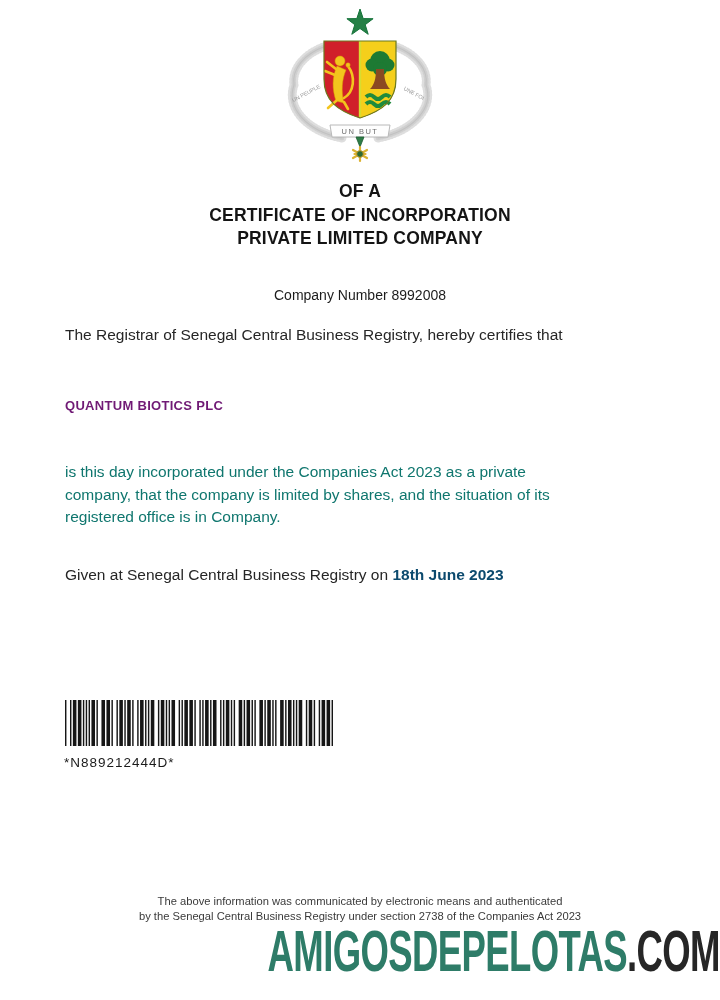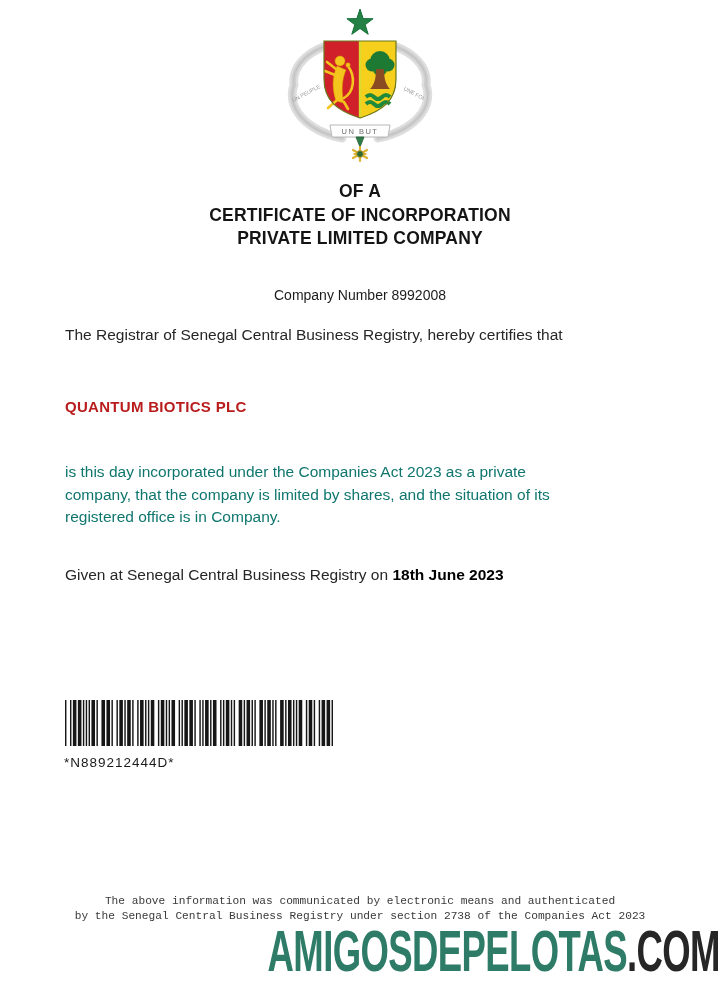--- a/index.html
+++ b/index.html
@@ -9,33 +9,33 @@
   
   .arms{position:absolute;left:280px;top:5px;width:160px;height:160px;}
 
   
   .title{position:absolute;top:180px;left:0;width:100%;text-align:center;
          font-weight:bold;font-size:17.5px;line-height:23.5px;color:#141414;letter-spacing:.2px;}
   .company-number{position:absolute;top:287px;left:0;width:100%;text-align:center;font-size:14px;color:#1c1c1c;}
   .company-number .val{font-weight:normal;}
 
   .registrar-line{position:absolute;top:326px;left:65px;font-size:15.5px;color:#262626;}
-  .company-name{position:absolute;top:398px;left:65px;font-size:15px;font-weight:bold;color:#b91c1c;letter-spacing:.3px;}
+  .company-name{position:absolute;top:398px;left:65px;font-size:13px;font-weight:bold;color:#701a75;letter-spacing:.3px;}
   .body-par{position:absolute;top:461px;left:65px;font-size:15.5px;line-height:22.5px;color:#0f766e;}
   .given-line{position:absolute;top:566px;left:65px;font-size:15.5px;color:#262626;}
-  .given-line .date{font-weight:bold;color:#000000;}
+  .given-line .date{font-weight:bold;color:#0c4a6e;}
 
   
   .barcode-svg{position:absolute;left:65px;top:700px;width:268px;height:46px;}
   .barcode-svg rect{fill:#161616;}
   .barcode-label{position:absolute;left:64px;top:755px;font-size:13.5px;letter-spacing:1px;color:#1b1b1b;}
 
   
   .footer-note{position:absolute;top:894px;left:0;width:100%;text-align:center;
-               font-size:11.2px;line-height:14.5px;color:#3a3a3a;font-family:Liberation Mono, monospace;}
+               font-size:11.2px;line-height:14.5px;color:#3a3a3a;}
 
   
   .watermark{position:absolute;top:922px;right:0;white-space:nowrap;font-weight:bold;
              font-size:58px;line-height:1;letter-spacing:-1px;
              transform:scaleX(.63);transform-origin:100% 0;}
 </style>
 </head>
 <body>
 
 <div class="page">

